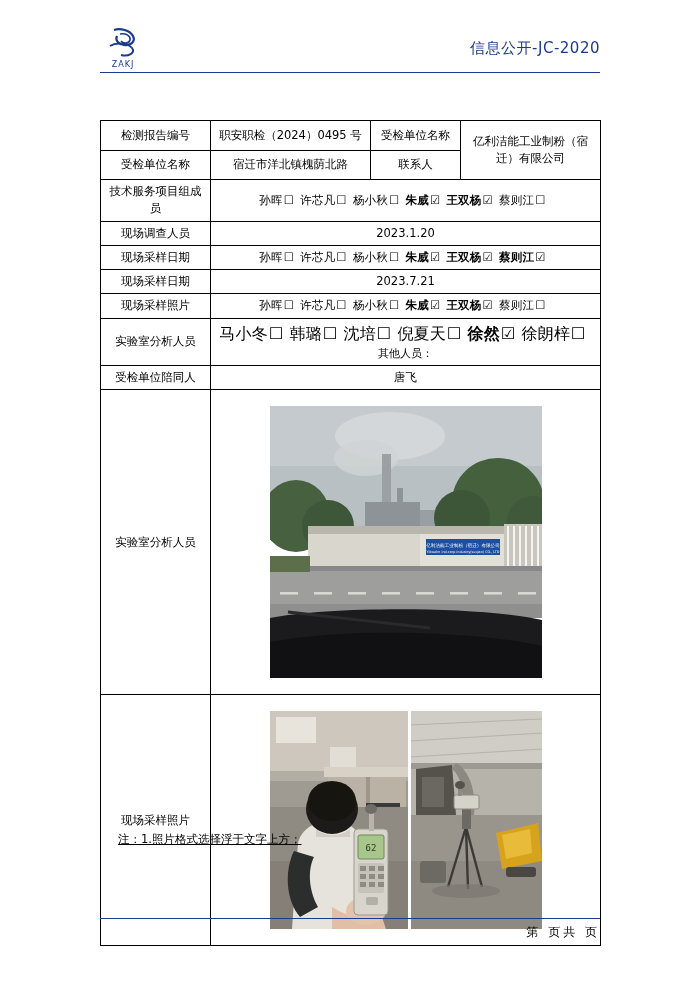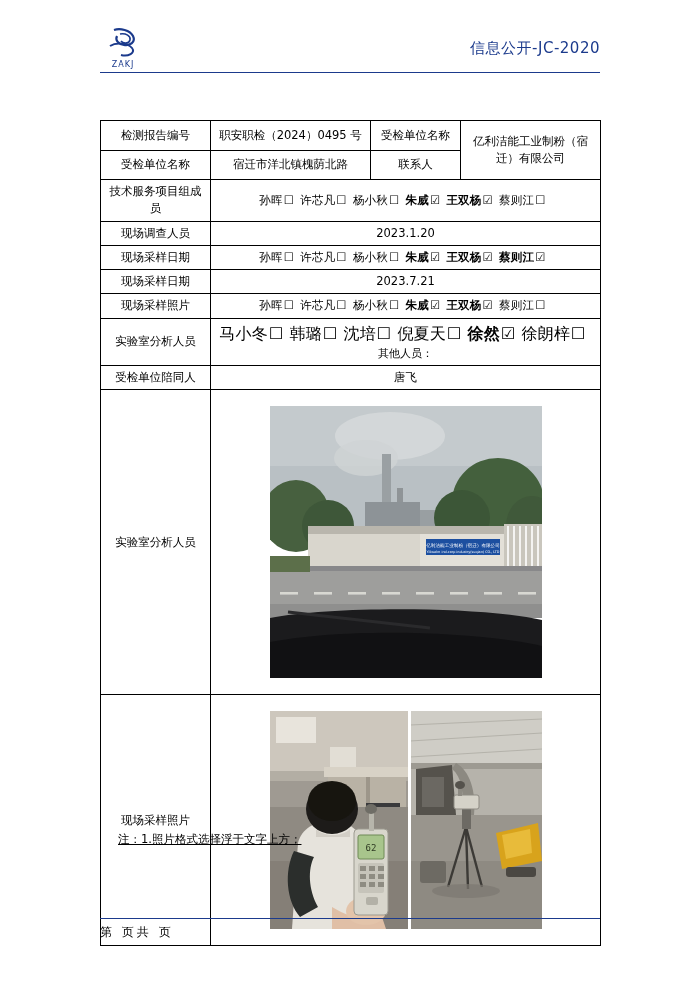--- a/index.html
+++ b/index.html
@@ -145,21 +145,21 @@
     left: 100px;
     top: 918px;
     width: 500px;
     border-bottom: 1px solid #1b3a8c;
   }
   .footer-text {
     position: absolute;
     left: 100px;
     top: 924px;
     width: 500px;
-    text-align: left;
+    text-align: right;
     font-size: 12px;
     font-family: "DejaVu Sans", sans-serif;
     letter-spacing: 3px;
   }
 </style>
 </head>
 <body>
 
 <div class="page">
 

